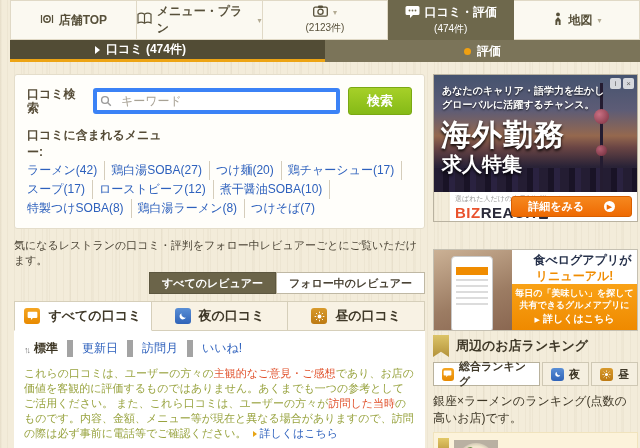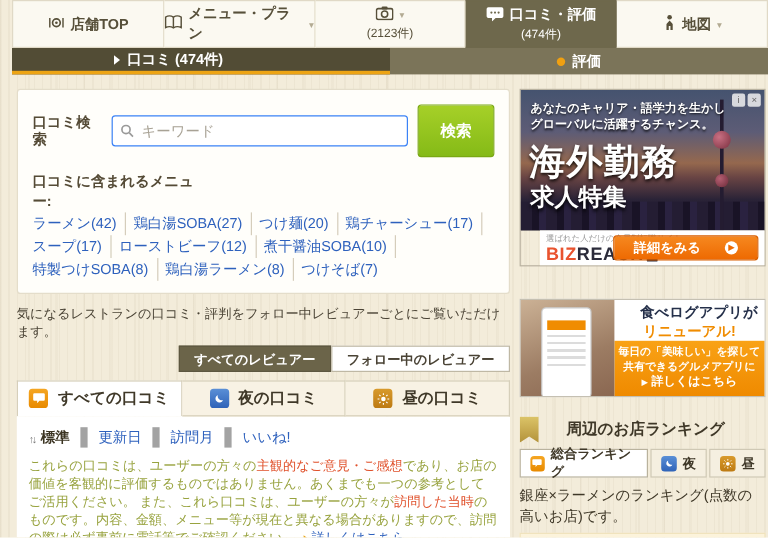--- a/index.html
+++ b/index.html
@@ -24,23 +24,23 @@
   .sn-right { flex:1; background:#7b7459; display:flex; align-items:center; justify-content:center; gap:6px; cursor:pointer; }
   .sn-arrow { width:0; height:0; border-left:5px solid #fff; border-top:4px solid transparent; border-bottom:4px solid transparent; }
   .sn-dot { width:7px; height:7px; border-radius:50%; background:#f0a011; }
   
   .main { position:absolute; left:14px; top:74px; width:411px; }
   .searchcard { background:#fffefa; border:1px solid #e4ddca; border-radius:3px; padding:12px 12px 10px; }
   .srow { display:flex; align-items:center; gap:8px; }
   .slabel { width:58px; font-size:12px; font-weight:bold; color:#554b36; line-height:14px; }
   .sinputwrap { flex:1; position:relative; }
   .sinputwrap svg { position:absolute; left:7px; top:7px; }
-  .sinput { width:100%; height:26px; border:1px solid #3b82f6; border-radius:3px; padding:0 6px 0 24px; font-size:12px; color:#6d28d9; background:#fff; }
+  .sinput { width:100%; height:26px; border:4px solid #3b82f6; border-radius:3px; padding:0 6px 0 24px; font-size:12px; color:#6d28d9; background:#fff; }
   .sinput::placeholder { color:#a8a295; }
-  .sbtn { width:64px; height:44px; border:1px solid #7aa813; border-radius:3px; background:linear-gradient(#a6d028,#85ba17); color:#fff; font-size:13px; font-weight:bold; cursor:pointer; }
+  .sbtn { width:64px; height:28px; border:1px solid #7aa813; border-radius:3px; background:linear-gradient(#a6d028,#85ba17); color:#fff; font-size:13px; font-weight:bold; cursor:pointer; }
   .mrow { display:flex; margin-top:12px;flex-direction:column; }
   .mlabel { width:140px; font-size:12px; font-weight:bold; color:#554b36; line-height:17px; }
   .mlinks { flex:1; font-size:12px; line-height:19px; }
   .mlinks a { color:#2e61bd; text-decoration:none; cursor:pointer; border-right:1px solid #d5cdbb; padding-right:7px; margin-right:6px; white-space:nowrap; display:inline-block; }
   .mlinks a:last-child { border-right:none; }
   .follownote { margin-top:9px; font-size:11px; color:#4a4335; }
   .followbtns { margin-top:4px; display:flex; justify-content:flex-end; }
   .fb { height:22px; padding:0 12px; font-size:11px; font-weight:bold; border:1px solid #bfb8a4; background:#fff; color:#4a4335; cursor:pointer; }
   .fb.active { background:#6b6449; border-color:#5d5740; color:#fff; }
   .rtabs { margin-top:7px; display:flex; }
@@ -90,21 +90,21 @@
   .phone::before { content:""; position:absolute; left:4px; top:10px; right:4px; height:8px; background:#f08c00; }
   .phone::after { content:""; position:absolute; left:4px; top:22px; right:4px; height:30px;
     background:repeating-linear-gradient(#dcdcdc 0 2px, transparent 2px 6px); }
   .appright { flex:1; display:flex; flex-direction:column; }
   .apptop { height:34px; background:#fff; text-align:center; font-size:12px; font-weight:bold; line-height:16px; padding-top:2px; }
   .apptop .t1 { color:#25304a;padding-left:16px; }
   .apptop .t2 { color:#f08c00; }
   .appbot { flex:1; background:linear-gradient(#f9a216,#ef8a00); color:#fff; text-align:center; font-size:9px; font-weight:bold; line-height:12px; padding-top:3px; }
   .appcta { margin-top:2px; font-size:10px; }
   .appcta::before { content:"▶"; font-size:7px; margin-right:3px; }
-  .rankhead { margin-top:16px; display:flex; align-items:center; gap:23px; font-size:13px; font-weight:bold; color:#3f3828; }
+  .rankhead { margin-top:4px; display:flex; align-items:center; gap:7px; font-size:13px; font-weight:bold; color:#3f3828; }
   .ribbon { width:16px; height:22px; background:linear-gradient(#dcc468,#b3923a); clip-path:polygon(0 0,100% 0,100% 100%,50% 76%,0 100%); display:inline-block; }
   .ranktabs { margin-top:5px; display:flex; gap:2px; }
   .rktab { height:24px; background:#f5efe0; border:1px solid #cfc8b4; display:inline-flex; align-items:center; justify-content:center; gap:5px; font-size:11px; font-weight:bold; color:#3f3828; cursor:pointer; padding:0 8px; }
   .rktab.active { flex:1; background:#fff; border-color:#b9b29d; }
   .sqicon.sm { width:13px; height:13px; }
   .rankdesc { margin-top:7px; font-size:12px; line-height:17px; color:#3f3828; }
   .rankitem { margin-top:5px; background:#fcf3db; border:1px solid #f0e3bd; padding:7px 8px 8px 20px; position:relative; display:flex; gap:8px; cursor:pointer; }
   .medal { position:absolute; left:4px; top:5px; width:11px; height:15px; background:linear-gradient(#e3c968,#ba963c); clip-path:polygon(0 0,100% 0,100% 100%,50% 74%,0 100%); }
   .bowl { width:44px; height:44px; background:#b9b0a2; position:relative; flex:none; overflow:hidden; }
   .bowl::before { content:""; position:absolute; inset:3px; border-radius:50%; background:radial-gradient(circle at 50% 48%, #f7f0da 0 42%, #efe5cc 55%, #cdc4b2 68%, #978e80 88%); }

